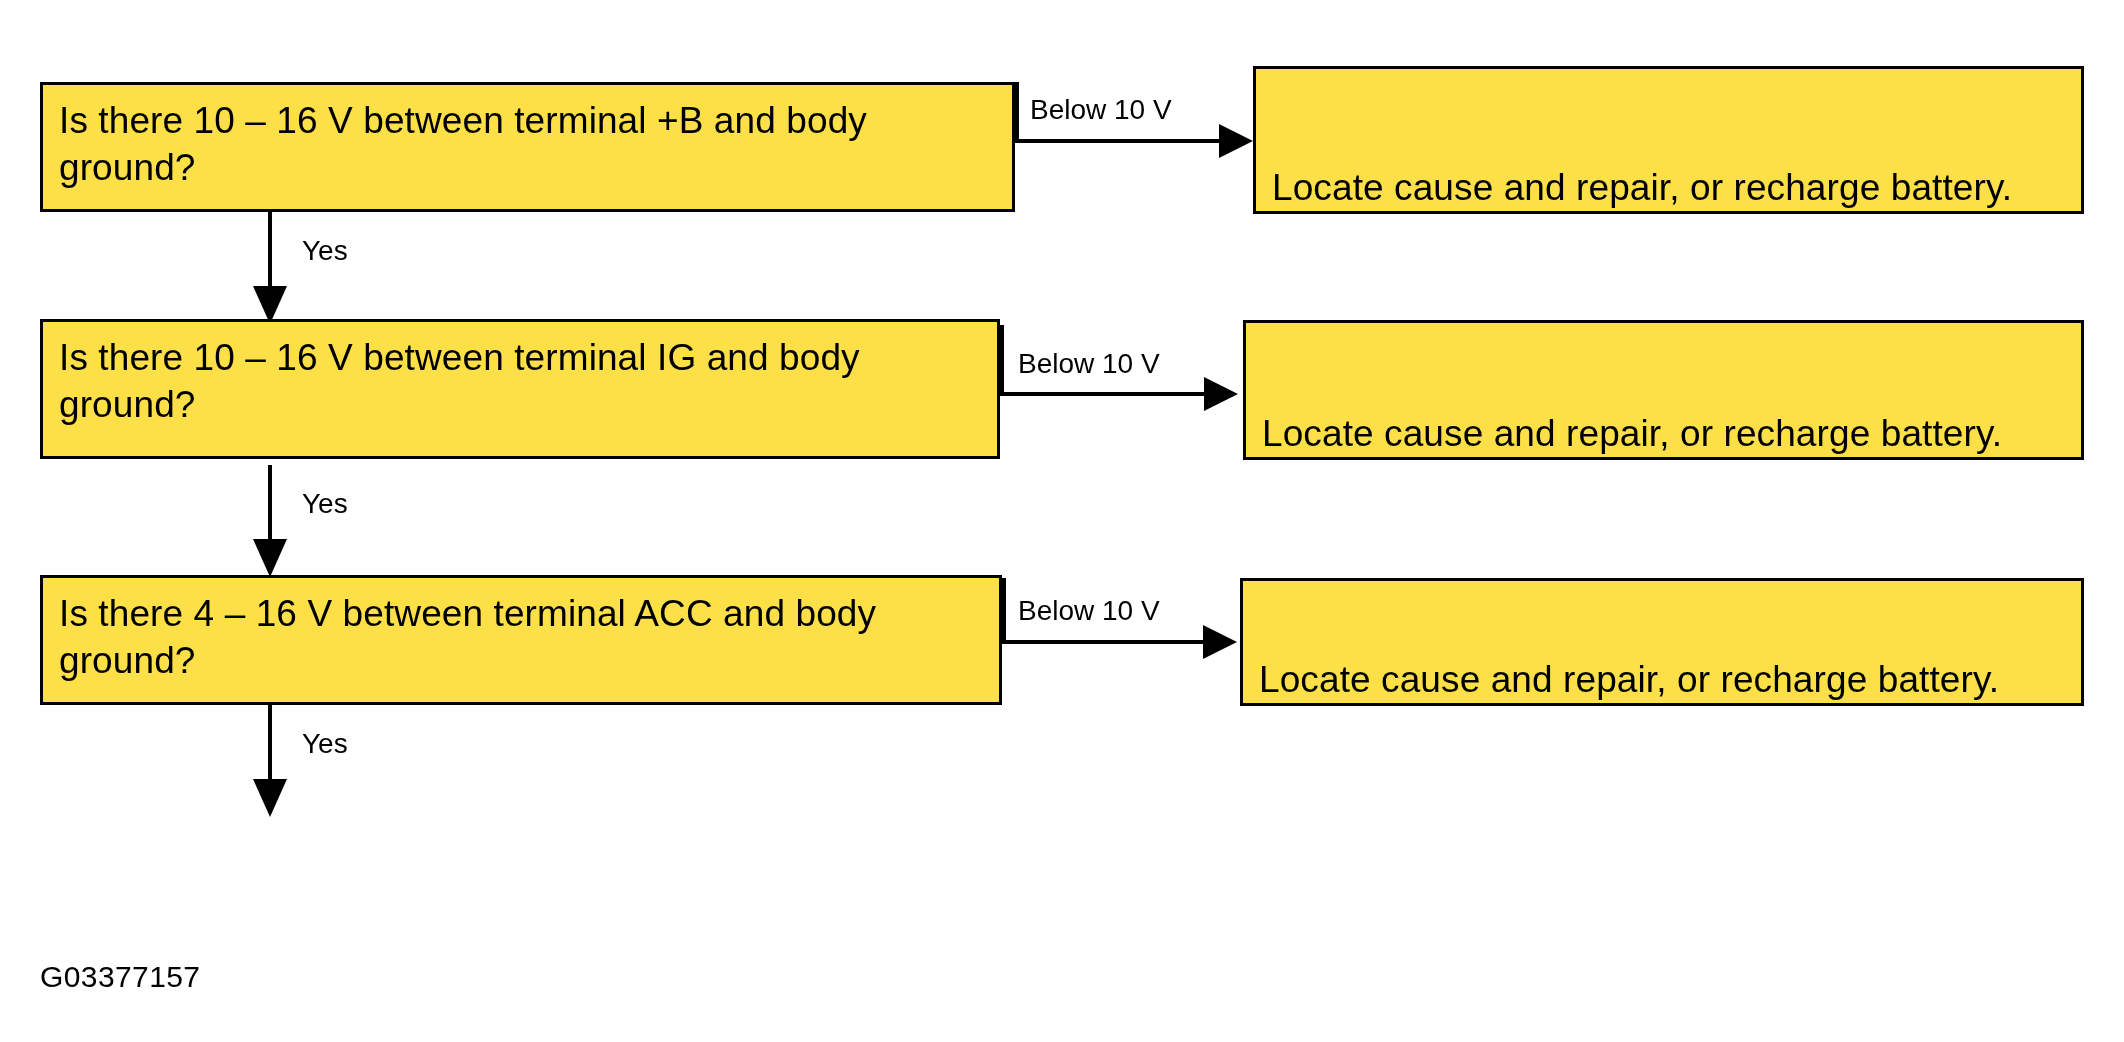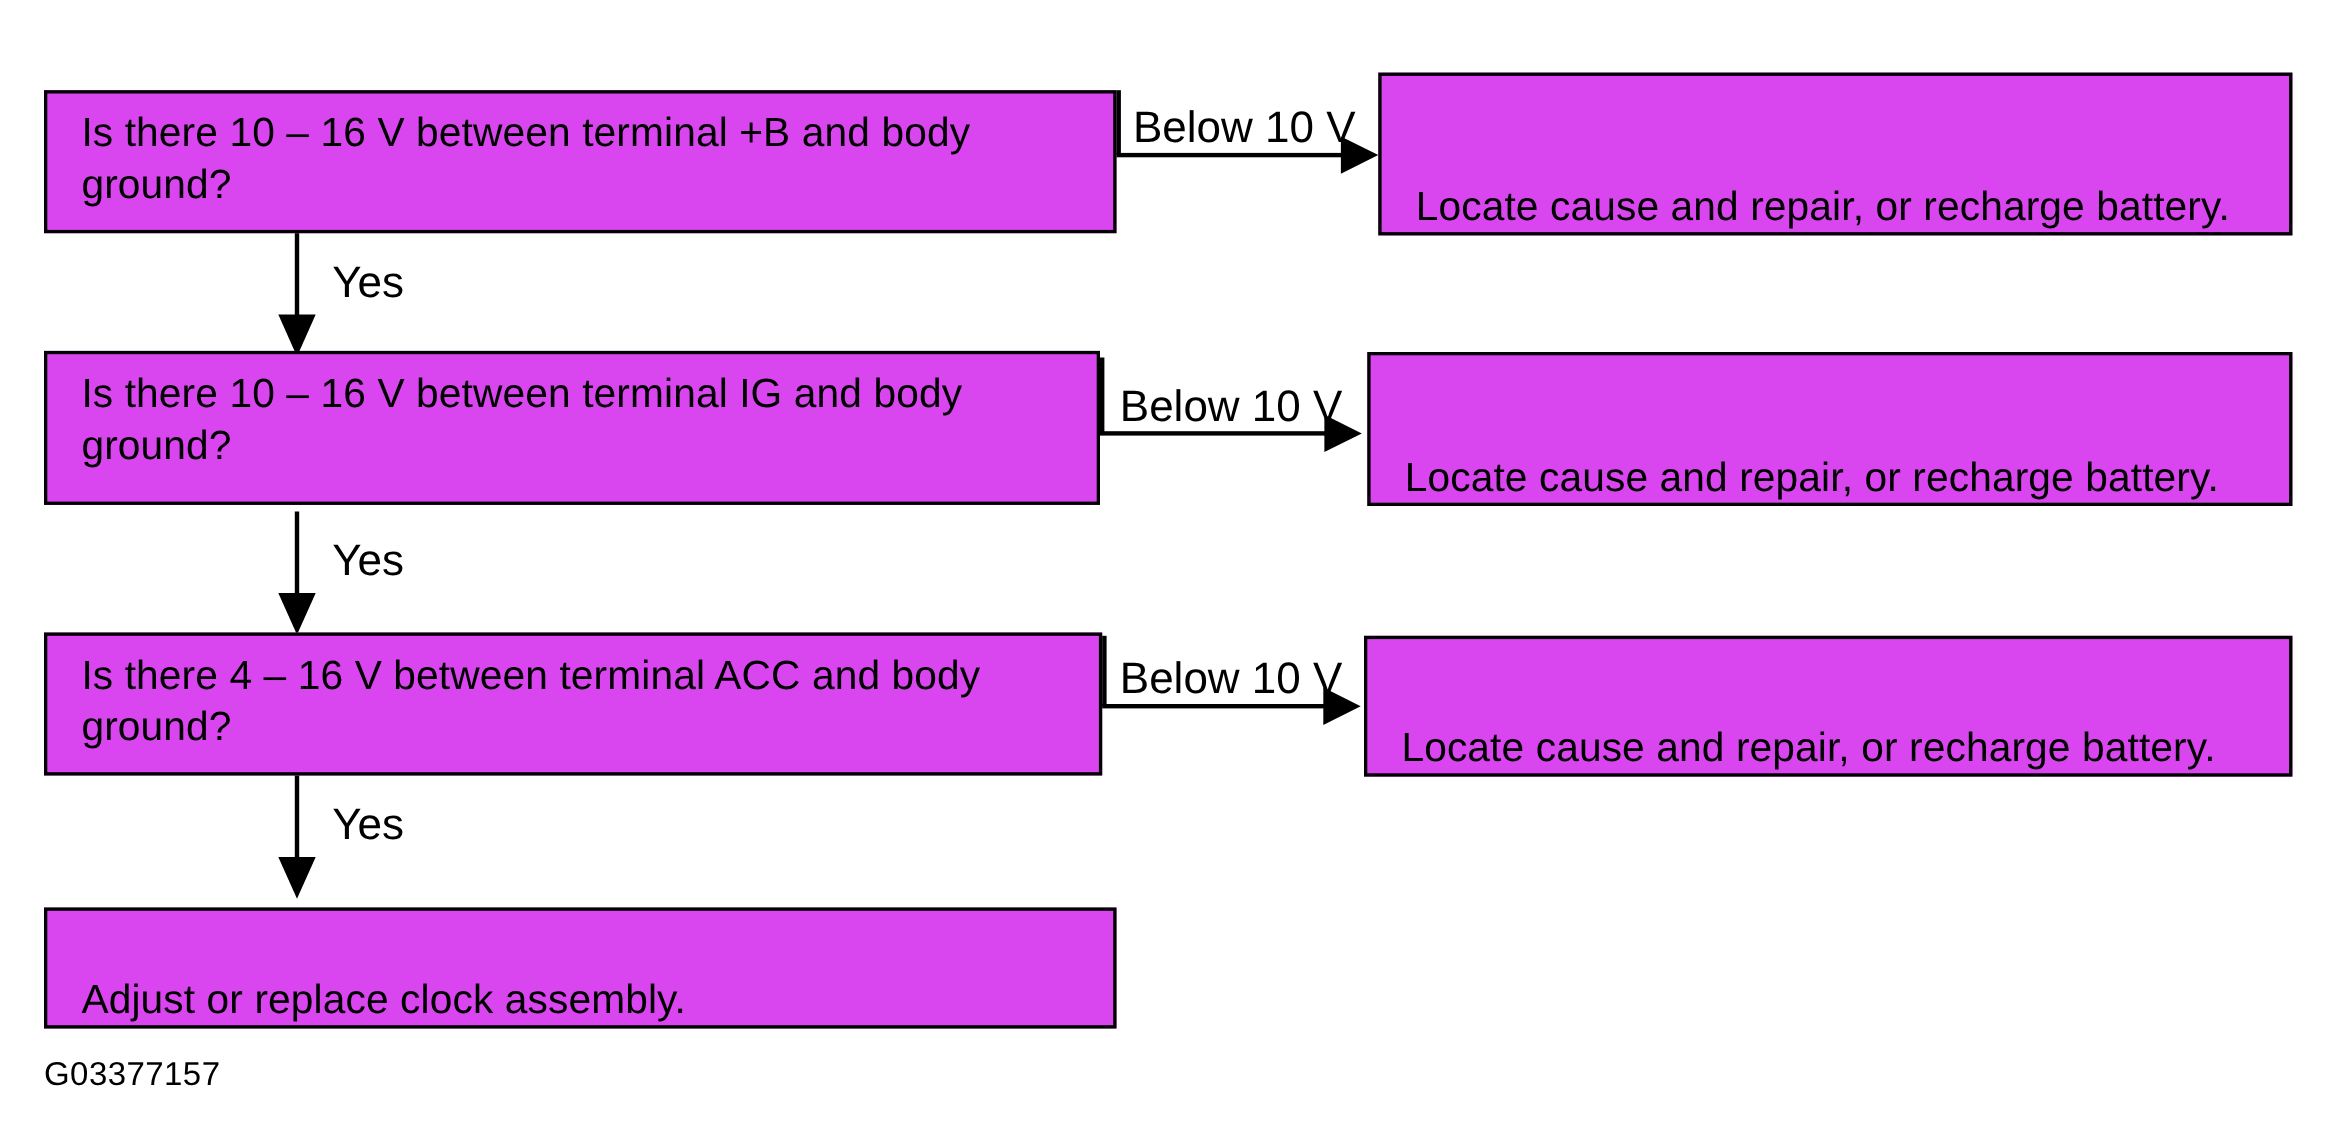--- a/index.html
+++ b/index.html
@@ -14,24 +14,23 @@
     background: #ffffff;
     font-family: "Liberation Sans", sans-serif;
     color: #000000;
     overflow: hidden;
   }
 
   .node {
     position: absolute;
     box-sizing: border-box;
     border: 3px solid #000000;
-    background: #d946ef;
+    background: #fde047;
     display: flex;
     align-items: flex-start;
-    padding-left: 15px;
   }
   .node .node-text {
     display: block;
     font-size: 37px;
     line-height: 1.28;
     letter-spacing: 0.1px;
     white-space: pre-line;
     padding: 12px 0 0 16px;
   }
   .node.single .node-text {
@@ -75,21 +74,21 @@
     position: absolute;
     width: 0;
     height: 0;
     border-top: 38px solid #000000;
     border-left: 17px solid transparent;
     border-right: 17px solid transparent;
   }
 
   .edge-label {
     position: absolute;
-    font-size: 40px;
+    font-size: 28px;
     line-height: 1;
     white-space: nowrap;
   }
 
   #caption {
     position: absolute;
     left: 40px;
     top: 960px;
     font-size: 30px;
     letter-spacing: 0.4px;
@@ -179,19 +178,16 @@
   <div class="edge-label" id="lbl-below3">Below 10 V</div>
 
   <div class="node single" id="r3">
     <span class="node-text">Locate cause and repair, or recharge battery.</span>
   </div>
 
   <div class="vline" id="v3"></div>
   <div class="arrow-down" id="v3-arrow"></div>
   <div class="edge-label" id="lbl-yes3">Yes</div>
 
-  <div class="node single" id="final">
-    <span class="node-text">Adjust or replace clock assembly.</span>
-  </div>
 
   <div id="caption">G03377157</div>
 
 </div>
 
 </body></html>

